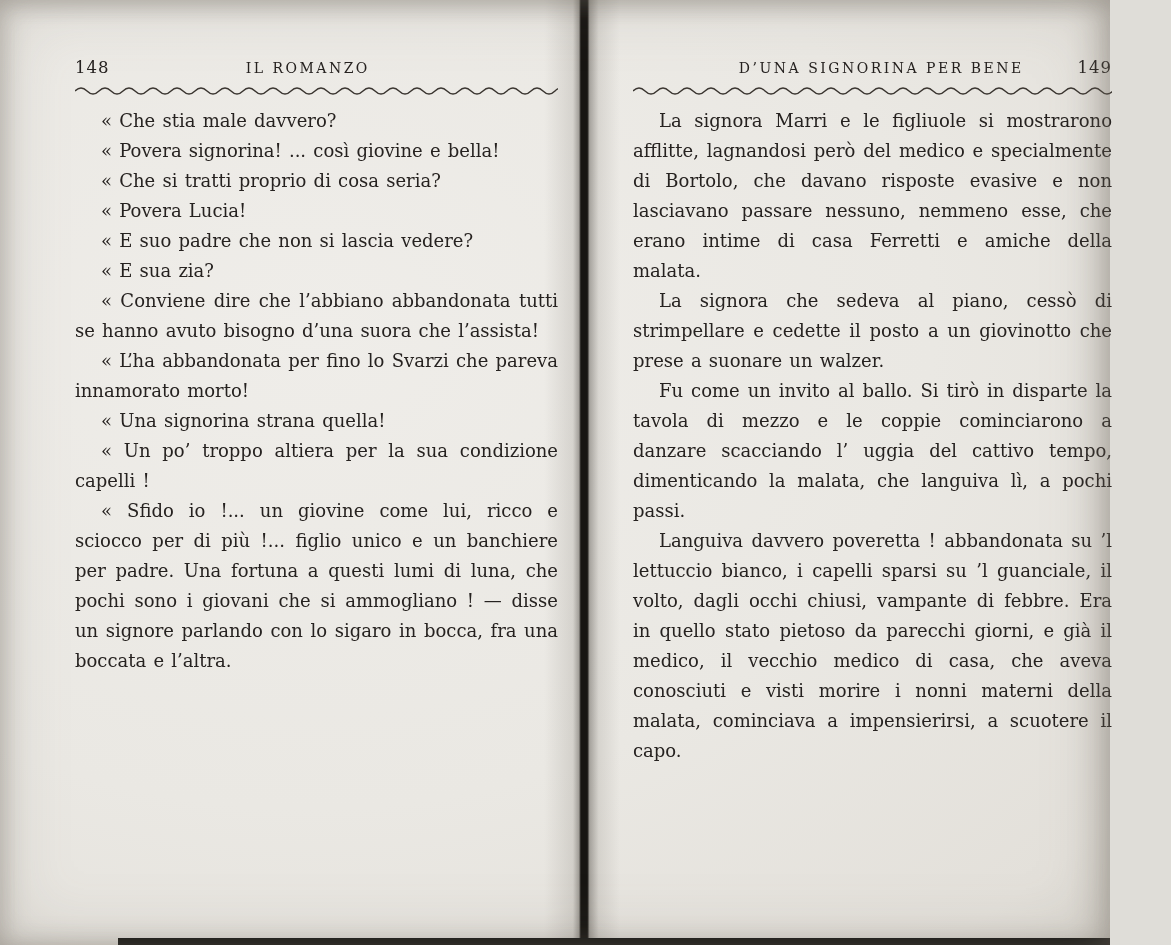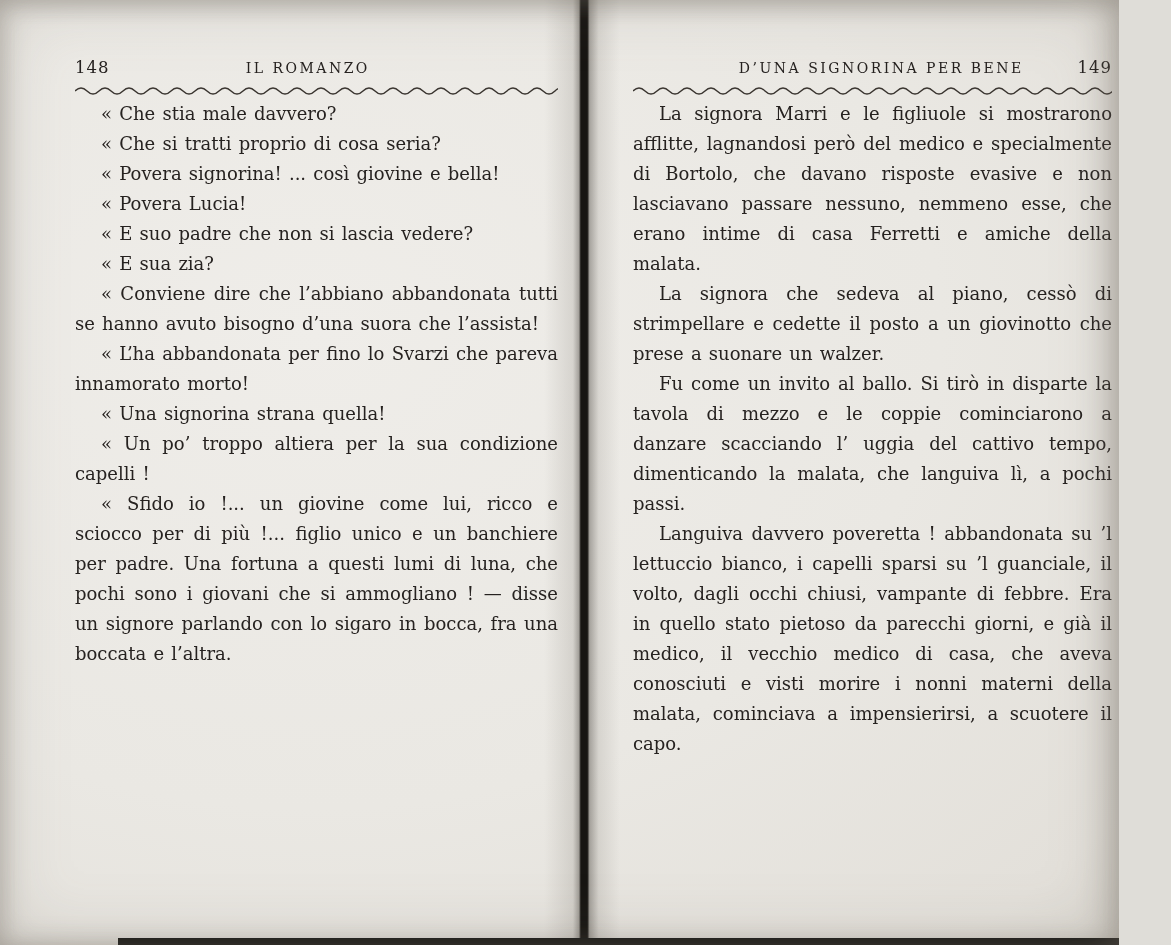--- a/index.html
+++ b/index.html
@@ -6,21 +6,20 @@
   body{
     width:1171px;height:945px;overflow:hidden;
     background:#dfddd8;
     font-family:"DejaVu Serif", serif;
   }
   .scan{
     position:relative;width:1110px;height:945px;
     background:
       radial-gradient(ellipse at 28% 35%, #efede9 0%, #eae8e3 55%, #e3e0da 90%, #dcd9d2 100%);
     color:#262220;
-    padding-left:9px;
   }
   
   .scan::after{
     content:"";position:absolute;inset:0;pointer-events:none;
     box-shadow:
       inset 0 0 70px rgba(118,110,98,.22),
       inset -14px 0 28px rgba(108,100,90,.28),
       inset 10px 0 22px rgba(108,100,90,.16),
       inset 0 8px 18px rgba(108,100,90,.14);
   }
@@ -52,21 +51,21 @@
     font-size:14px;letter-spacing:2.5px;white-space:nowrap;
   }
   .running-head .num{font-size:16.5px;letter-spacing:1px;}
   .running-head .title{flex:1;text-align:center;margin-top:16px;}
   .running-head .spacer{width:52px;}
 
   .wavy{margin-top:7px;}
   .wavy svg{display:block;}
 
   .body-text{
-    margin-top:3px;
+    margin-top:10px;
     font-size:18px;line-height:30px;
     text-align:justify;
     word-spacing:1.5px;
   }
   .body-text p{margin:0;text-indent:26px;}
 </style>
 </head>
 <body>
 
 <div class="scan">
@@ -80,22 +79,22 @@
       <span class="title">IL ROMANZO</span>
       <span class="spacer"></span>
     </div>
     <div class="wavy">
       <svg width="483" height="12">
         <path fill="none" stroke="#3a3530" stroke-width="1.4" d="M0,7 q6,-6 12,0 t12,0 t12,0 t12,0 t12,0 t12,0 t12,0 t12,0 t12,0 t12,0 t12,0 t12,0 t12,0 t12,0 t12,0 t12,0 t12,0 t12,0 t12,0 t12,0 t12,0 t12,0 t12,0 t12,0 t12,0 t12,0 t12,0 t12,0 t12,0 t12,0 t12,0 t12,0 t12,0 t12,0 t12,0 t12,0 t12,0 t12,0 t12,0 t12,0 t12,0"></path>
       </svg>
     </div>
     <div class="body-text">
       <p>« Che stia male davvero?</p>
+      <p>« Povera signorina! ... così giovine e bella!</p>
       <p>« Che si tratti proprio di cosa seria?</p>
-      <p>« Povera signorina! ... così giovine e bella!</p>
       <p>« Povera Lucia!</p>
       <p>« E suo padre che non si lascia vedere?</p>
       <p>« E sua zia?</p>
       <p>« Conviene dire che l’abbiano abbandonata tutti se hanno avuto bisogno d’una suora che l’assista!</p>
       <p>« L’ha abbandonata per fino lo Svarzi che pareva innamorato morto!</p>
       <p>« Una signorina strana quella!</p>
       <p>« Un po’ troppo altiera per la sua condizione capelli !</p>
       <p>« Sfido io !... un giovine come lui, ricco e sciocco per di più !... figlio unico e un banchiere per padre. Una fortuna a questi lumi di luna, che pochi sono i giovani che si ammogliano ! — disse un signore parlando con lo sigaro in bocca, fra una boccata e l’altra.</p>
     </div>
   </div>

